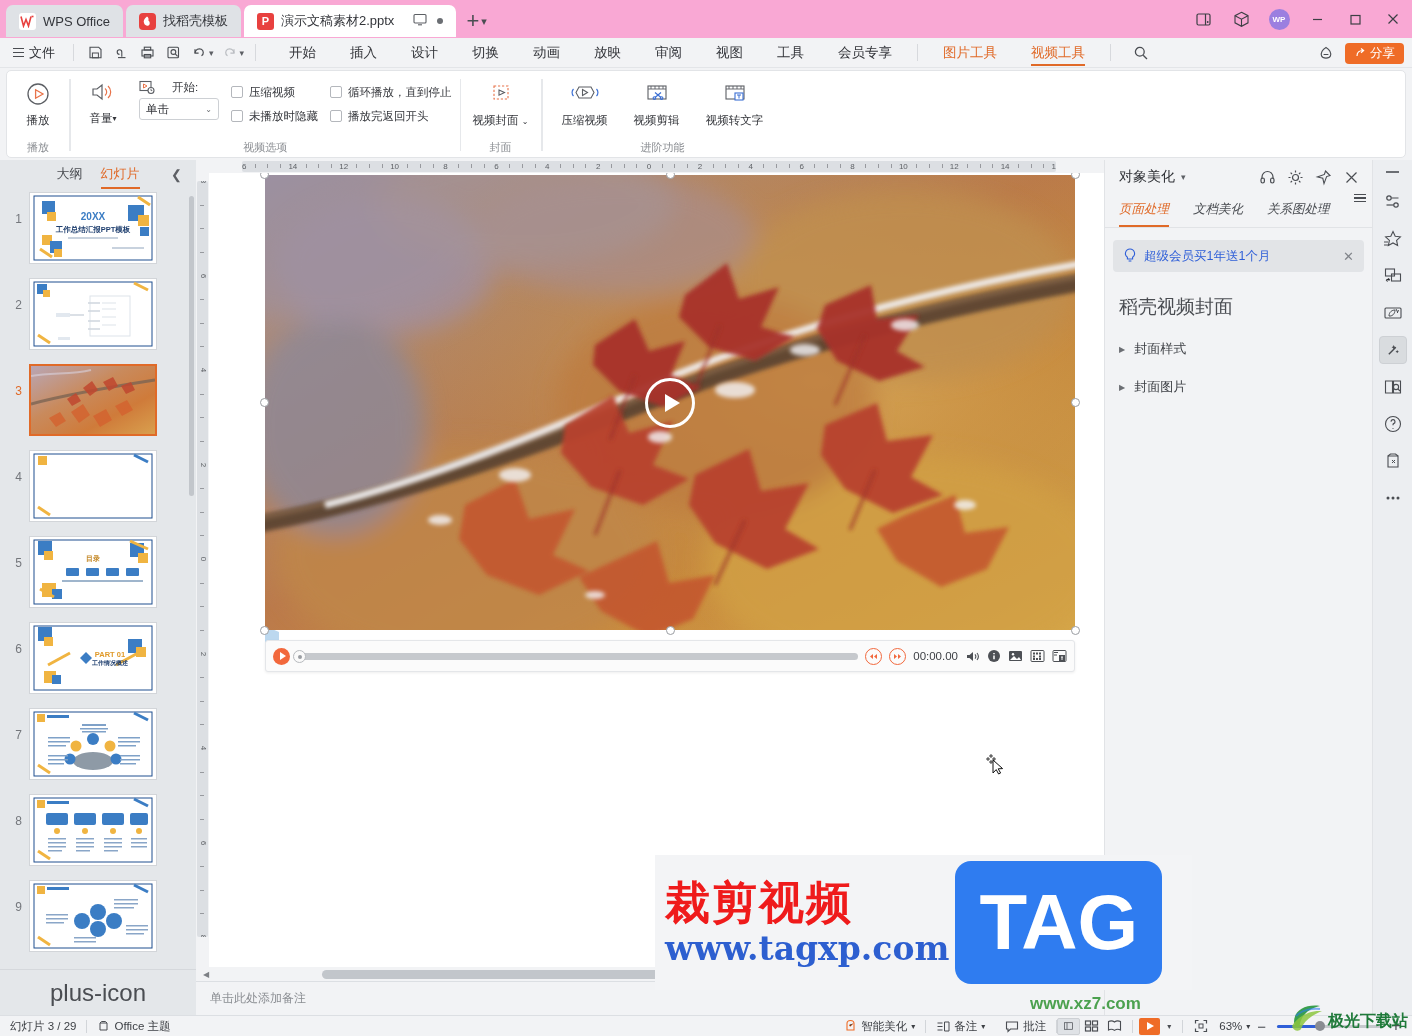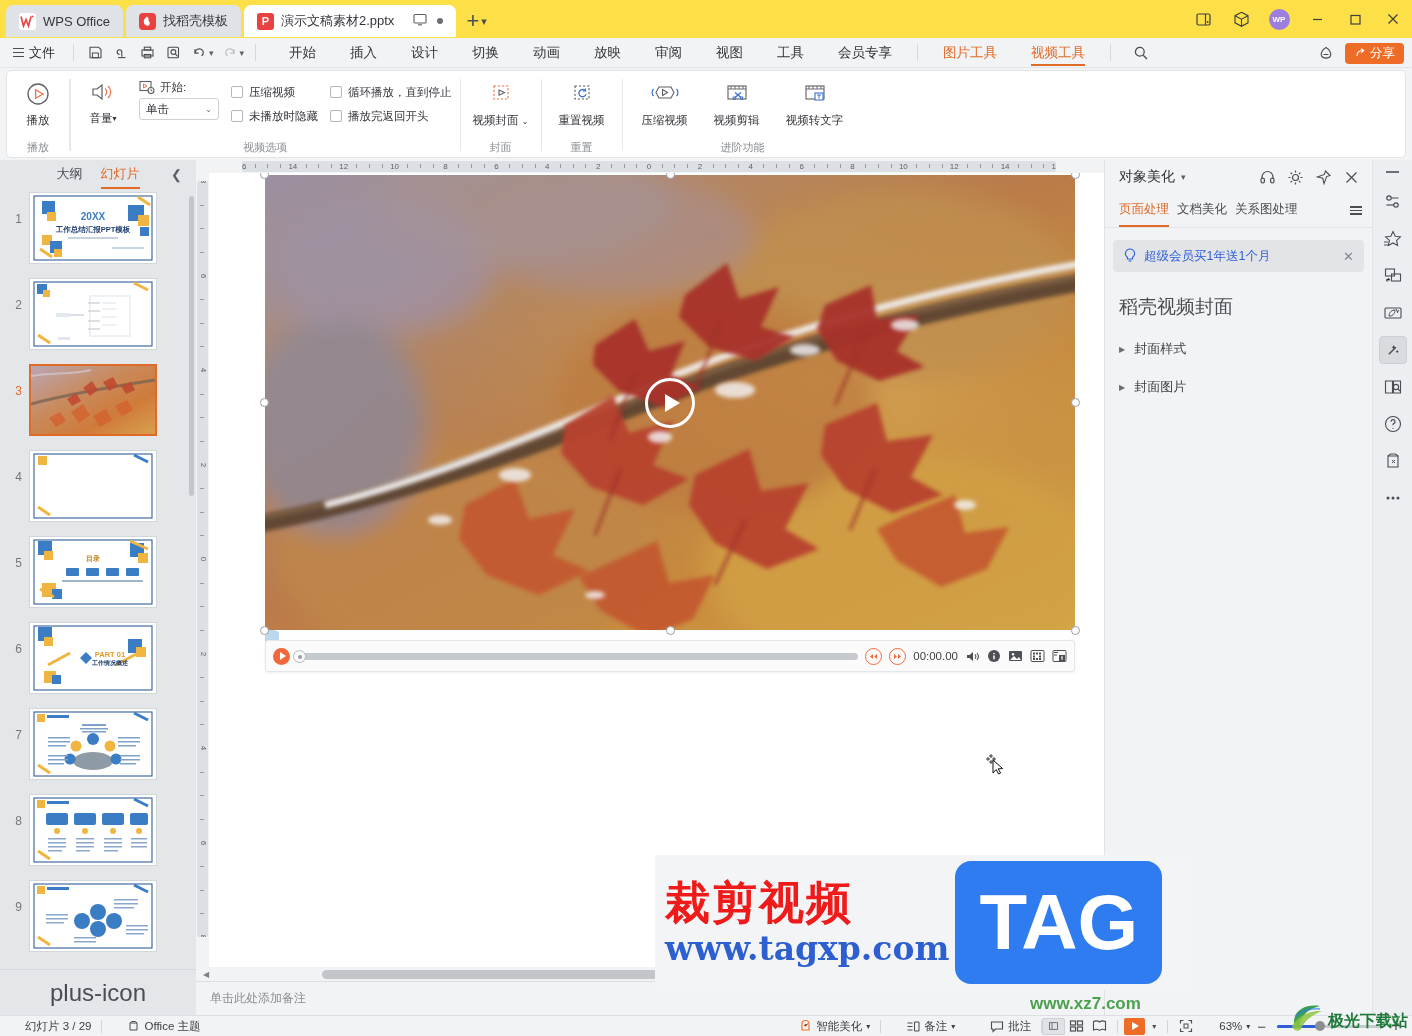--- a/index.html
+++ b/index.html
@@ -7,21 +7,21 @@
     width: 1412px; height: 1036px;
     font-family: "Liberation Sans", sans-serif;
     background: #f2f3f5;
     overflow: hidden;
     position: relative;
     -webkit-font-smoothing: antialiased;
   }
   .app { width:1412px; height:1036px; display:flex; flex-direction:column; position:relative; }
 
   
-  .tabbar { height:38px; background:#fde047; display:flex; align-items:flex-end; padding-left:6px; position:relative; flex:none; }
+  .tabbar { height:38px; background:#f9a8d4; display:flex; align-items:flex-end; padding-left:6px; position:relative; flex:none; }
   .tabbar-row { display:flex; align-items:center; height:34px; }
   .tab { height:32px; border-radius:7px 7px 0 0; display:flex; align-items:center;
          gap:7px; padding:0 13px; font-size:13px; color:#33353a; cursor:default; }
   .tab.grey { background:#dfe2e6; margin-right:3px; }
   .tab.active { background:#ffffff; }
   .tab .lbl { white-space:nowrap; }
   .wps-logo { width:17px; height:17px; border-radius:3px; background:#fff;
         display:flex; align-items:center; justify-content:center; }
   .wps-logo svg { display:block; }
   .dk-logo { width:17px; height:17px; border-radius:4px; background:#e8413f;
@@ -68,21 +68,21 @@
   .rgroup .gname { font-size:11px; color:#8a8d92; height:17px; line-height:14px; }
   .gsep { width:1px; background:#e6e8eb; margin:8px 0 6px 0; }
   .bigbtn { width:56px; display:flex; flex-direction:column; align-items:center; gap:4px; padding-top:2px; }
   .bigbtn .bi { height:30px; display:flex; align-items:center; justify-content:center; }
   .bigbtn .bl { font-size:11.5px; color:#33353a; white-space:nowrap; }
   .bigbtn.wide { width:64px; }
   .ck { display:flex; align-items:center; gap:6px; font-size:11.5px; color:#33353a; white-space:nowrap; height:22px;}
   .ckbox { width:12px; height:12px; border:1px solid #b4b7bc; border-radius:2px; background:#fff; flex:none;}
   .cb-col { display:flex; flex-direction:column; justify-content:center; gap:2px; padding-top:4px; }
   .startbox { display:flex; flex-direction:column; gap:3px; padding-top:3px;}
-  .startrow { display:flex; align-items:flex-end; gap:4px; font-size:11.5px; color:#33353a;}
+  .startrow { display:flex; align-items:flex-end; gap:16px; font-size:11.5px; color:#33353a;}
   .sel { width:80px; height:22px; border:1px solid #cdd0d4; border-radius:3px; background:#fff;
          display:flex; align-items:center; justify-content:space-between; padding:0 6px; font-size:11.5px; color:#33353a;}
   .vol { display:flex; flex-direction:column; align-items:center; gap:3px; padding-top:3px; width:48px;}
   .vol .vl { font-size:11.5px; color:#33353a; display:flex; align-items:center; gap:0;}
   .inline-ic { display:flex; align-items:center; justify-content:center; }
 
   
   .body { flex:1; display:flex; min-height:0; position:relative; }
 
   
@@ -159,21 +159,21 @@
   .hscroll-left, .hscroll-right { font-size:8px; color:#7d8085; width:12px; text-align:center;}
   .hscroll-track { flex:1; height:9px; position:relative;}
   .hscroll-thumb { position:absolute; left:110px; width:350px; height:9px; background:#c2c6cb; border-radius:5px;}
 
   
   .taskpane { width:268px; background:#f2f3f5; border-left:1px solid #e1e3e6; flex:none; display:flex; flex-direction:column;}
   .tp2-head { height:34px; display:flex; align-items:center; padding:0 10px 0 14px; gap:6px;}
   .tp2-title { font-size:14px; color:#2f3136;}
   .tp2-head .sp { flex:1;}
   .tp2-head .ic { color:#4a4d52; display:flex; width:22px; height:22px; align-items:center; justify-content:center;}
-  .tp2-tabs { height:34px; display:flex; align-items:center; padding:0 10px 0 14px; gap:8px; border-bottom:1px solid #e1e3e6;}
+  .tp2-tabs { height:34px; display:flex; padding:0 10px 0 14px; gap:24px; border-bottom:1px solid #e1e3e6;font-style:italic;}
   .tp2-tab { font-size:12.5px; color:#4a4d52; position:relative; height:33px; line-height:31px; white-space:nowrap;}
   .tp2-tab.active { color:#e06a28; }
   .tp2-tab.active:after { content:""; position:absolute; left:0; right:0; bottom:0; height:2px; background:#e06a28;}
   .tp2-more { margin-left:auto; color:#4a4d52; display:flex; flex-direction:column; gap:2px;}
   .tp2-more i{display:block;width:12px;height:1.4px;background:#4a4d52;}
   .promo { margin:12px 8px 0 8px; height:32px; background:#e2e4e7; border-radius:4px;
      display:flex; align-items:center; gap:7px; padding:0 10px; }
   .promo .lbl { font-size:12.5px; color:#2f5fd8; flex:1;}
   .promo .ic { color:#2f5fd8; display:flex;}
   .promo .x { color:#81848a; font-size:13px;}
@@ -185,21 +185,21 @@
   .rail { width:40px; background:#eceef1; border-left:1px solid #e1e3e6; flex:none;
           display:flex; flex-direction:column; align-items:center; padding-top:8px; gap:9px;}
   .rail .ric { width:28px; height:28px; display:flex; align-items:center; justify-content:center; color:#4a4d52; border-radius:4px;}
   .rail .ric.sel { background:#d9dcdf; }
   .rail .dash { width:13px; height:1.5px; background:#6b6e73; margin:3px 0 6px 0;}
 
   
   .statusbar { height:21px; background:#f2f3f5; border-top:1px solid #dcdfe3; display:flex;
      align-items:center; font-size:11.5px; color:#3c3f44; flex:none; position:relative;}
   .sb-l { display:flex; align-items:center; gap:0; padding-left:10px;}
-  .sb-item { display:flex; align-items:center; gap:4px; padding:0 10px; white-space:nowrap;margin-left:15px;}
+  .sb-item { display:flex; align-items:center; gap:4px; padding:0 10px; white-space:nowrap;}
   .sb-sep { width:1px; height:13px; background:#d2d5d9;}
   .sb-r { position:absolute; right:8px; display:flex; align-items:center; gap:0;}
   .sb-ic { display:flex; align-items:center; justify-content:center; color:#4a4d52;}
   .viewbtn { width:23px; height:17px; display:flex; align-items:center; justify-content:center; color:#4a4d52; border-radius:2px;}
   .viewbtn.sel { background:#dfe2e6; }
   .playred { width:21px; height:17px; background:#ef6c27; display:flex; align-items:center; justify-content:center; border-radius:2px;}
   .playred .t{width:0;height:0;border-left:7px solid #fff;border-top:4.5px solid transparent;border-bottom:4.5px solid transparent;margin-left:2px;}
   .zoomslider { width:105px; height:17px; display:flex; align-items:center; position:relative; margin:0 6px;}
   .zs-track { position:absolute; left:0; right:0; height:3px; background:#c6c9cd; border-radius:2px;}
   .zs-fill { position:absolute; left:0; width:42px; height:3px; background:#2f5fd8; border-radius:2px;}
@@ -461,35 +461,20 @@
                   <path d="M11 8 L16.5 10.6 L11 13.2 Z" stroke="#5c5f64" stroke-width="1.1" fill="none"></path>
                 </svg>
             </span>
             <span class="bl"><span>视频封面</span> <span style="font-size:8px;">⌄</span></span>
           </div>
         </div>
         <div class="gname">封面</div>
       </div>
       <div class="gsep"></div>
 
-      <div class="rgroup" style="padding:0 8px;">
-        <div class="gbody">
-          <div class="bigbtn wide">
-            <span class="bi">
-              <svg width="26" height="24" viewBox="0 0 26 24">
-                  <rect x="6" y="4" width="14" height="13" stroke="#5c5f64" stroke-width="1.1" fill="none" stroke-dasharray="2.2 1.8"></rect>
-                  <path d="M16 8.5 a3.6 3.6 0 1 0 1 3.6" stroke="#3b6fd4" stroke-width="1.3" fill="none"></path>
-                  <path d="M16.4 6.4 L16.4 9 L13.9 9" stroke="#3b6fd4" stroke-width="1.2" fill="none"></path>
-                </svg>
-            </span>
-            <span class="bl">重置视频</span>
-          </div>
-        </div>
-        <div class="gname">重置</div>
-      </div>
       <div class="gsep"></div>
 
       <div class="rgroup" style="padding:0 10px;">
         <div class="gbody" style="gap:8px;">
           <div class="bigbtn wide">
             <span class="bi">
               <svg width="30" height="24" viewBox="0 0 30 24">
                   <path d="M9 5 L21 5 L24 10.5 L21 16 L9 16 L6 10.5 Z" stroke="#5c5f64" stroke-width="1.1" fill="none"></path>
                   <path d="M12.5 7.5 L17.5 10.5 L12.5 13.5 Z" stroke="#5c5f64" stroke-width="1.1" fill="none"></path>
                   <path d="M3.5 7 a5 5 0 0 0 0 7 M26.5 7 a5 5 0 0 1 0 7" stroke="#3b6fd4" stroke-width="1.2" fill="none"></path>

